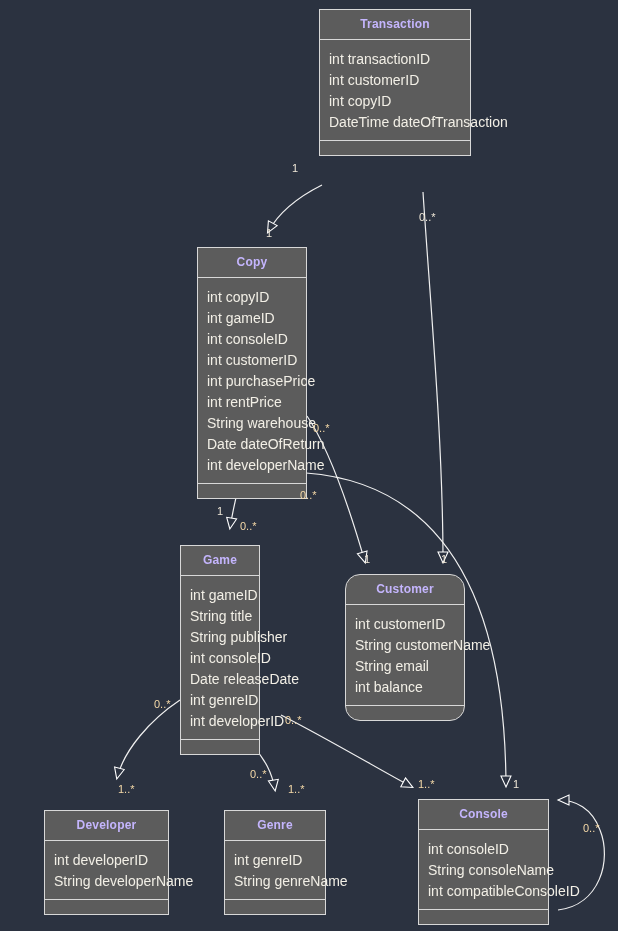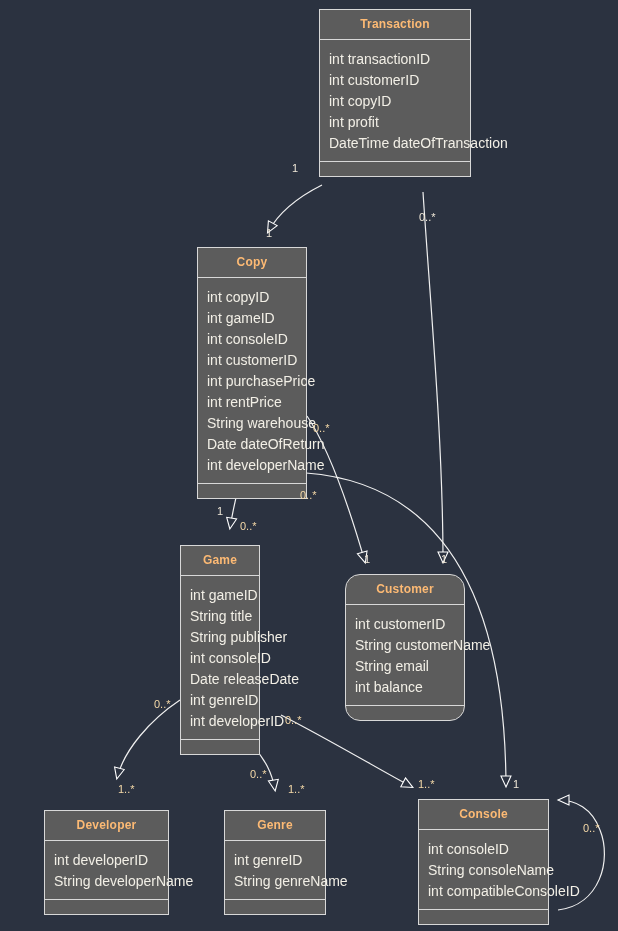--- a/index.html
+++ b/index.html
@@ -24,21 +24,21 @@
     pointer-events: none;
   }
   .uml-class {
     position: absolute;
     background: #5c5c5c;
     border: 1px solid #d8d8d8;
     box-sizing: border-box;
   }
   .uml-title {
     text-align: center;
-    color: #fdba74;
+    color: #c4b5fd;
     font-weight: bold;
     font-size: 12px;
     padding: 7px 4px 8px 4px;
     border-bottom: 1px solid #d8d8d8;
     letter-spacing: 0.2px;
   }
   .uml-attrs {
     padding: 8px 0 8px 0;
     border-bottom: 1px solid #d8d8d8;
   }
@@ -91,21 +91,20 @@
 
     <path d="M 558,910 C 600,905 612,860 600,830 C 592,808 575,800 559,800" fill="none" stroke="#f0f0f0" stroke-width="1.2" marker-end="url(#openarrow)"></path>
   </svg>
 
   <div class="uml-class" style="left:319px; top:9px; width:152px;">
     <div class="uml-title">Transaction</div>
     <div class="uml-attrs">
       <div class="uml-attr">int transactionID</div>
       <div class="uml-attr">int customerID</div>
       <div class="uml-attr">int copyID</div>
-      <div class="uml-attr">int profit</div>
       <div class="uml-attr">DateTime dateOfTransaction</div>
     </div>
     <div class="uml-ops"></div>
   </div>
 
   <div class="uml-class" style="left:197px; top:247px; width:110px;">
     <div class="uml-title">Copy</div>
     <div class="uml-attrs">
       <div class="uml-attr">int copyID</div>
       <div class="uml-attr">int gameID</div>

